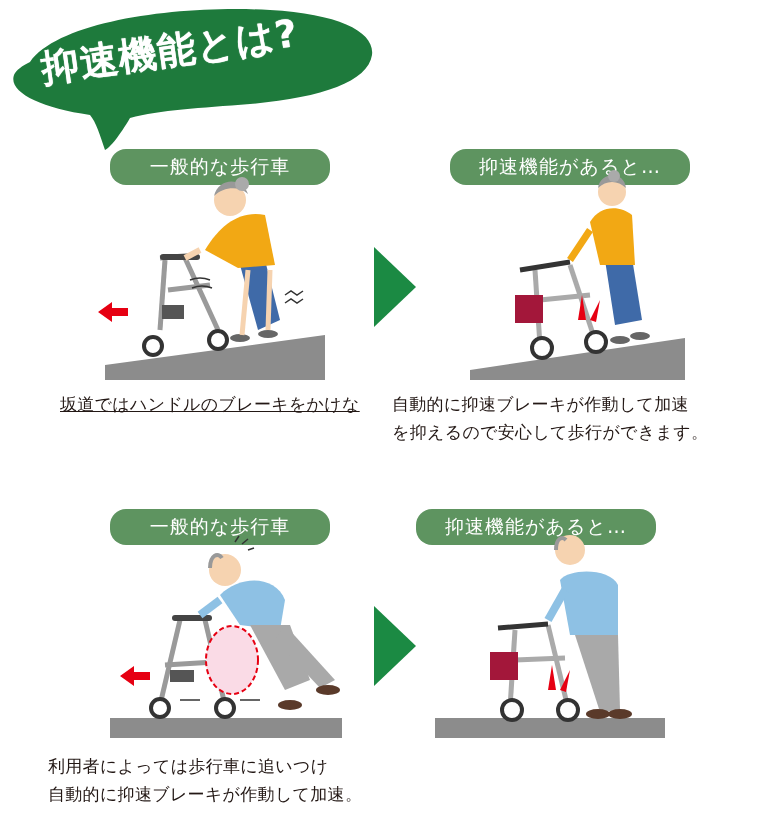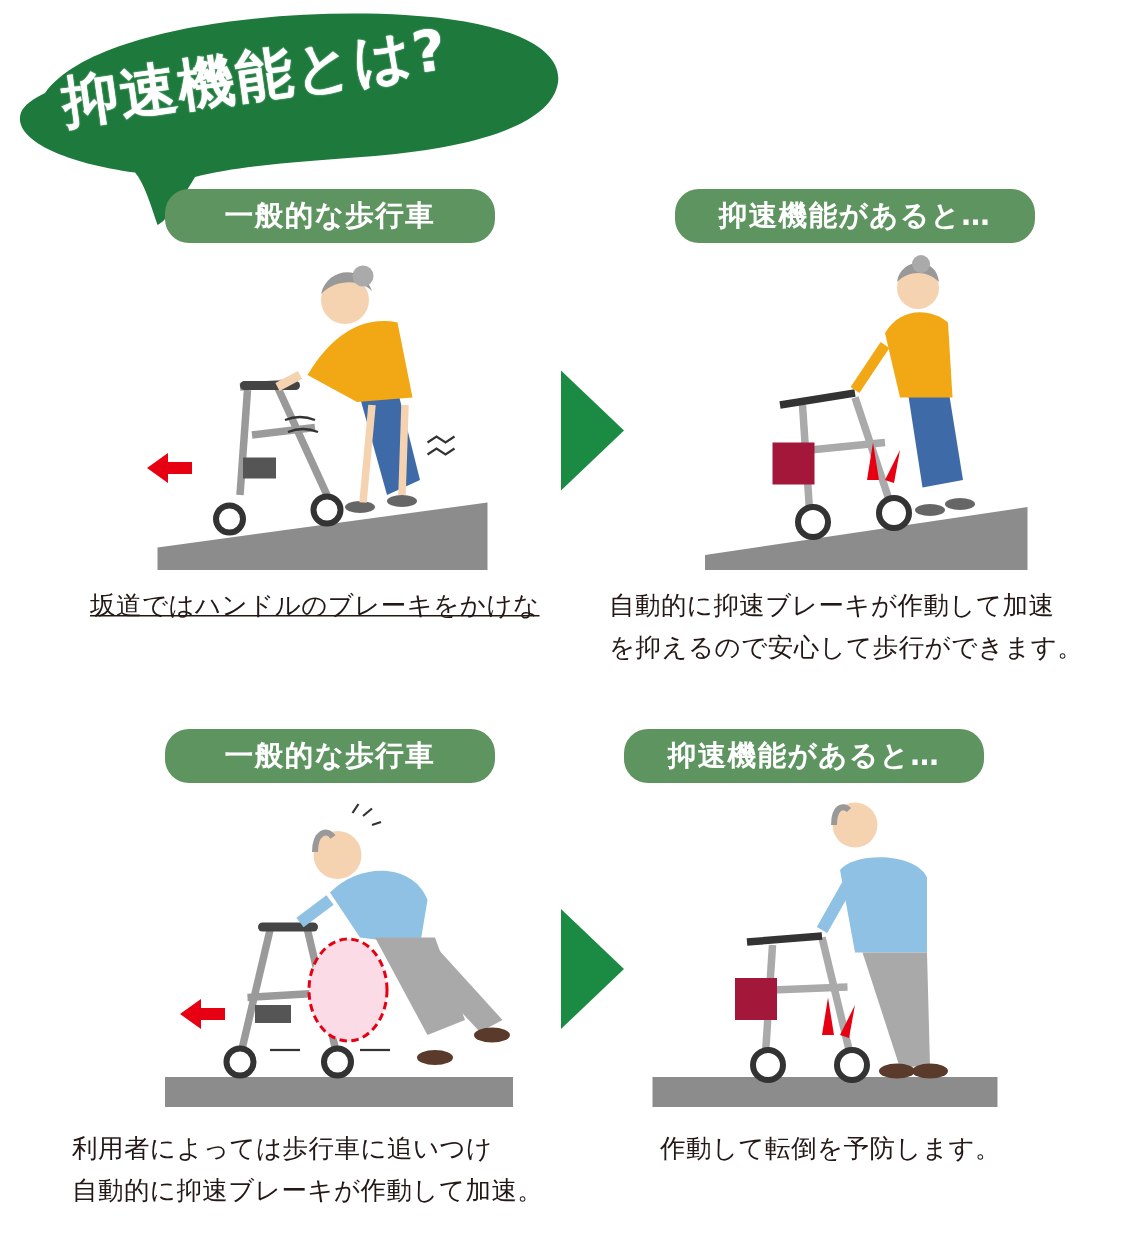--- a/index.html
+++ b/index.html
@@ -3,22 +3,22 @@
   <meta charset="utf-8">
   <style>
     html, body { margin: 0; padding: 0; background: #ffffff; }
     body { width: 760px; height: 829px; position: relative; overflow: hidden;
            font-family: "DejaVu Sans", sans-serif; color: #231815; }
     .title-bubble { position: absolute; left: 0; top: 0; width: 380px; height: 150px; }
     .title-text { position: absolute; left: 38px; top: 44px; font-size: 38px; font-weight: bold;
                   color: #ffffff; letter-spacing: 1px; transform: rotate(-8deg); transform-origin: left top;
                   white-space: nowrap; text-shadow: 0 0 1px #ffffff; }
     .label { position: absolute; height: 36px; background: #5e9460; color: #ffffff;
-             font-size: 19px; font-weight: bold; display: flex; align-items: center;
-             justify-content: center; border-radius: 16px; letter-spacing: 1px; }
+             font-size: 19px; font-weight: normal; display: flex; align-items: center;
+             justify-content: center; border-radius: 16px; letter-spacing: 1px; margin-top: 23px; }
     .caption { position: absolute; font-size: 17px; line-height: 28px; color: #231815;
                white-space: nowrap; letter-spacing: 0.3px; }
     .arrow { position: absolute; width: 0; height: 0;
              border-top: 40px solid transparent; border-bottom: 40px solid transparent;
              border-left: 42px solid #1b8a43; }
     svg { position: absolute; overflow: visible; }
   </style>
 </head>
 <body>
 
@@ -98,21 +98,21 @@
     <circle cx="154" cy="6" r="6" fill="#aaa"></circle>
     <line x1="130" y1="60" x2="110" y2="90" stroke="#f2a814" stroke-width="7"></line>
     <ellipse cx="160" cy="170" rx="10" ry="4" fill="#666"></ellipse>
     <ellipse cx="180" cy="166" rx="10" ry="4" fill="#666"></ellipse>
   </g>
 </svg>
 
 <div class="caption" style="left:60px; top:390px;text-decoration:underline;">
   <div>坂道ではハンドルのブレーキをかけな</div>
 </div>
-<div class="caption" style="left:406px; top:390px;">
+<div class="caption" style="left:392px; top:390px;">
   <div>自動的に抑速ブレーキが作動して加速</div>
   <div>を抑えるので安心して歩行ができます。</div>
 </div>
 
 <div class="label" style="left:110px; top:486px; width:220px;">一般的な歩行車</div>
 <div class="label" style="left:416px; top:486px; width:240px;">抑速機能があると…</div>
 
 <svg style="left:100px; top:530px;" width="250" height="210" viewBox="0 0 250 210">
   <rect x="10" y="188" width="232" height="20" fill="#8c8c8c"></rect>
   <polygon points="20,146 34,136 34,142 50,142 50,150 34,150 34,156" fill="#e60012"></polygon>
@@ -169,14 +169,13 @@
     <ellipse cx="168" cy="184" rx="12" ry="5" fill="#5a3a2a"></ellipse>
     <ellipse cx="190" cy="184" rx="12" ry="5" fill="#5a3a2a"></ellipse>
   </g>
 </svg>
 
 <div class="caption" style="left:48px; top:752px;">
   <div>利用者によっては歩行車に追いつけ</div>
   <div>自動的に抑速ブレーキが作動して加速。</div>
 </div>
 <div class="caption" style="left:440px; top:752px;">
-  <div>作動して転倒を予防します。</div>
 </div>
 
 </body></html>

